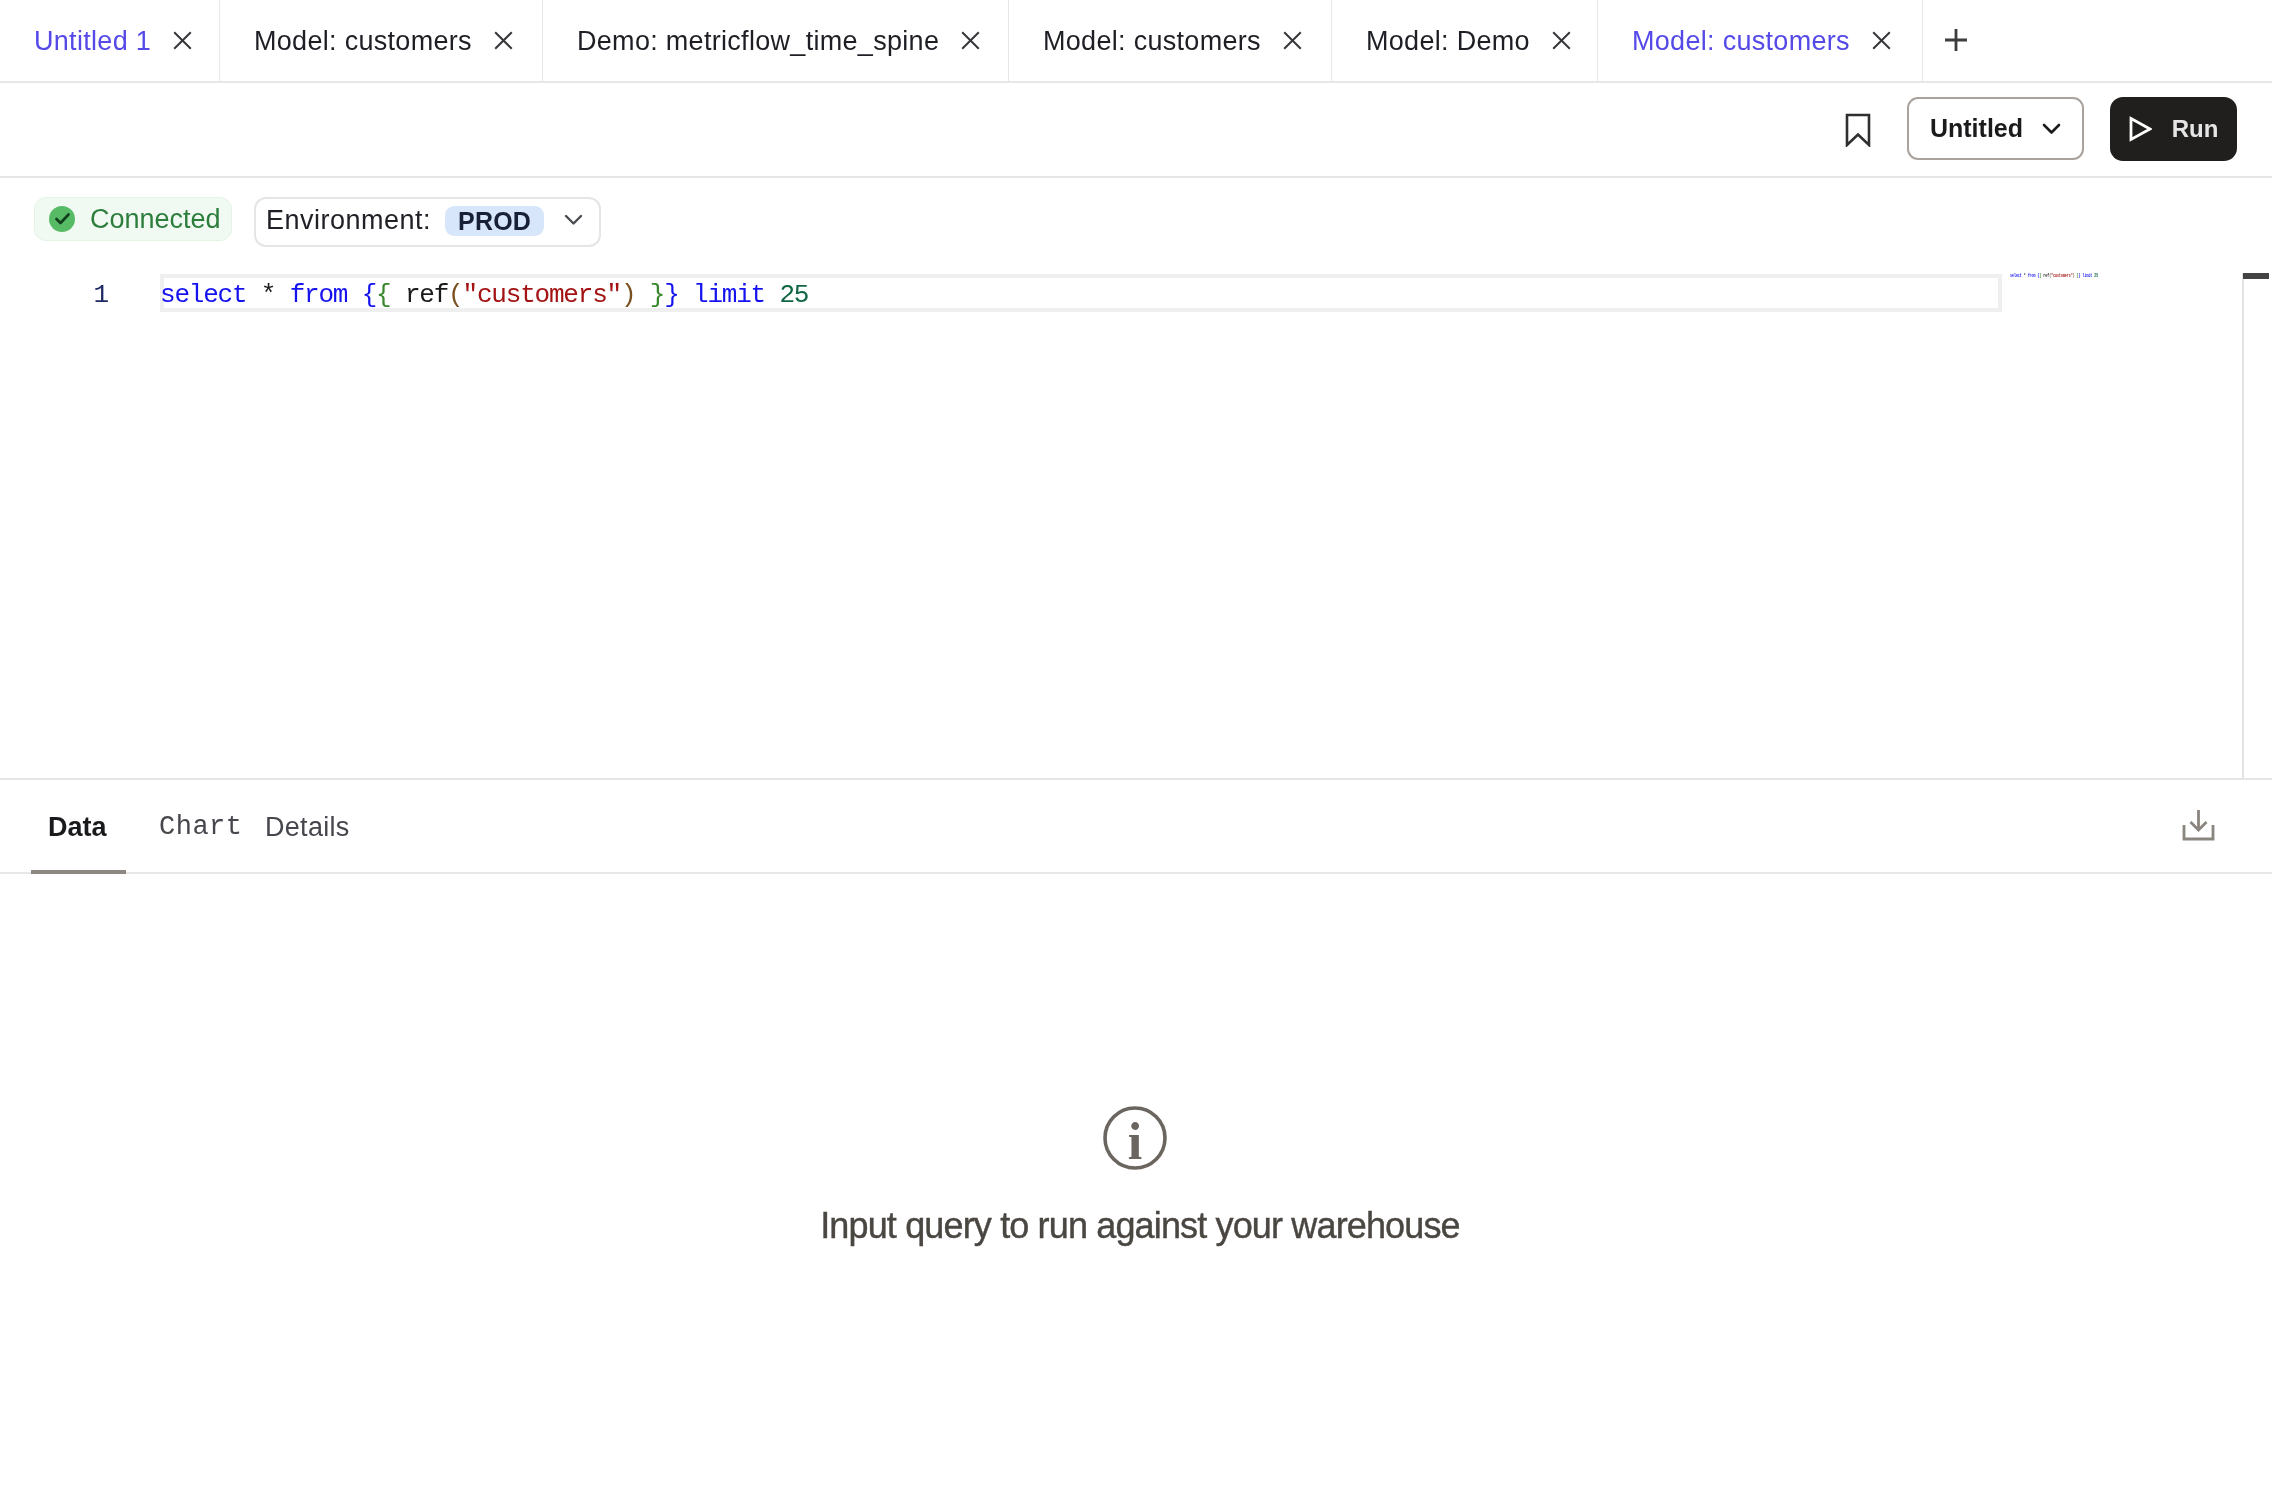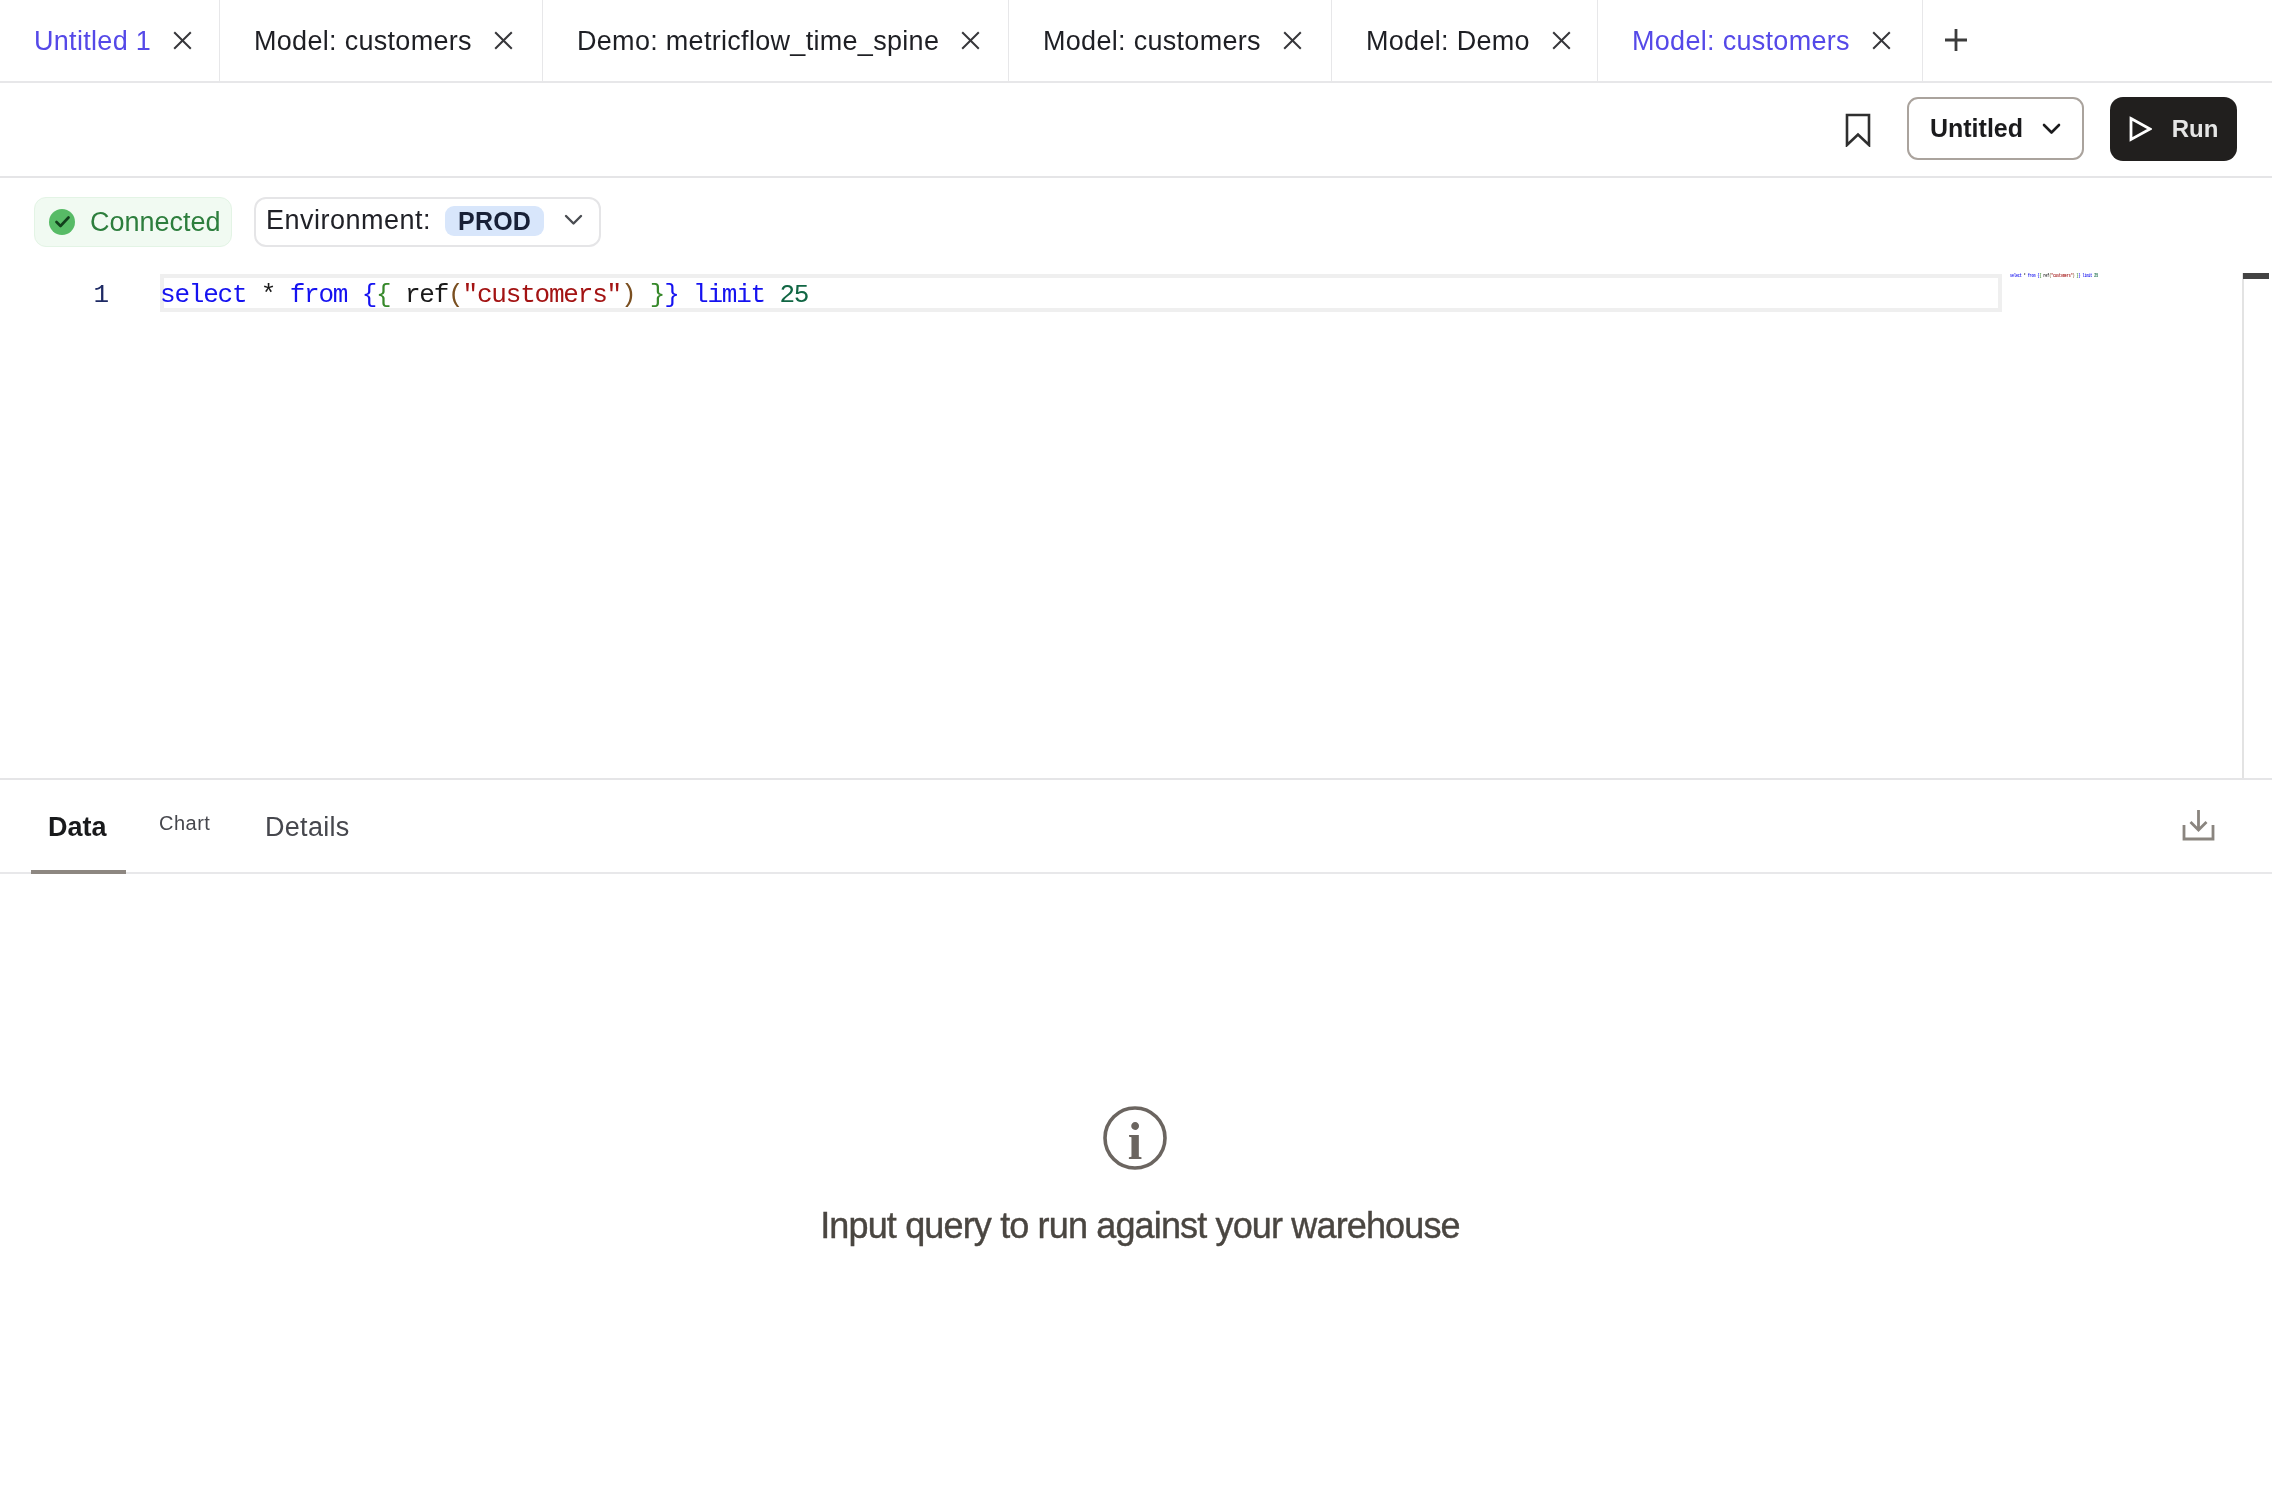--- a/index.html
+++ b/index.html
@@ -13,21 +13,21 @@
 .tab .x { margin-left:22px; flex:none; display:block; position:relative; top:-1px; }
 .purple { color:#5549e8; }
 
 
 #toolbar { position:absolute; left:0; top:83px; width:2272px; height:95px; border-bottom:2px solid #e5e5e7; }
 #bookmark { position:absolute; left:1845px; top:113px; }
 #develop { position:absolute; left:1907px; top:97px; width:177px; height:63px; border:2px solid #aaa39d; border-radius:11px; background:#fff; display:flex; align-items:center; justify-content:center; gap:19px; font-size:25px; font-weight:700; color:#1b1b1d; }
 #runbtn { position:absolute; left:2110px; top:97px; width:127px; height:64px; border-radius:13px; background:#211f1e; display:flex; align-items:center; justify-content:center; gap:20px; font-size:24px; font-weight:700; color:#e5e5e5; }
 
 
-#connected { position:absolute; left:34px; top:197px; height:50px; border-radius:12px; background:#f1faf2; border:1px solid #e3f4e5; display:flex; align-items:center; padding:0 10px 0 14px; }
+#connected { position:absolute; left:34px; top:197px; height:44px; border-radius:12px; background:#f1faf2; border:1px solid #e3f4e5; display:flex; align-items:center; padding:0 10px 0 14px; }
 #connected .circ { width:26px; height:26px; border-radius:50%; background:#57bb66; display:flex; align-items:center; justify-content:center; }
 #connected .txt { margin-left:15px; font-size:27px; color:#2d7e3d; }
 #envbtn { position:absolute; left:254px; top:197px; height:50px; border-radius:12px; background:#fff; border:2px solid #e5e5e7; display:flex; align-items:center; padding:0 16px 4px 10px; }
 #envbtn .lab { font-size:27px; color:#202127; letter-spacing:0.5px; }
 #envbtn .prod { margin-left:14px; position:relative; top:1px; height:30px; border-radius:9px; background:#d8e6fb; color:#182037; font-size:25px; font-weight:700; display:flex; align-items:center; padding:0 13px; letter-spacing:0.2px; }
 #envbtn .chev { margin-left:20px; }
 
 
 #lineno { position:absolute; left:0; top:276px; width:108px; height:38px; line-height:38px; text-align:right; font-family:"Liberation Mono",monospace; font-size:26px; letter-spacing:-1.2px; color:#1e2a64; }
 #activeline { position:absolute; left:160px; top:274px; width:1842px; height:38px; background:#efefef; }
@@ -45,21 +45,21 @@
 #minimap { position:absolute; left:2010px; top:272px; width:700px; height:38px; transform:scale(0.136,0.2); transform-origin:0 0; }
 #minimap .mini { height:38px; line-height:38px; font-family:"Liberation Mono",monospace; font-size:24px; font-weight:700; white-space:pre; color:#1a1a1a; }
 
 #sbline { position:absolute; left:2242px; top:273px; width:1.5px; height:505px; background:#e3e3e3; }
 #sbthumb { position:absolute; left:2243px; top:273px; width:26px; height:6px; background:#434343; }
 
 
 #paneldiv { position:absolute; left:0; top:778px; width:2272px; height:2px; background:#e5e5e7; }
 #panteltabsline { position:absolute; left:0; top:872px; width:2272px; height:2px; background:#e8e8ea; }
 #tab-data { position:absolute; left:48px; top:812px; font-size:27px; font-weight:700; color:#191a1c; }
-#tab-chart { position:absolute; left:159px; top:812px; font-size:20px; color:#46474d; letter-spacing:0.5px; }
+#tab-chart { position:absolute; left:159px; top:812px; font-size:27px; color:#46474d; letter-spacing:0.5px;font-family:Liberation Mono, monospace; }
 #tab-details { position:absolute; left:265px; top:812px; font-size:27px; color:#46474d; letter-spacing:0.3px; }
 #data-underline { position:absolute; left:31px; top:870px; width:95px; height:4px; background:#8d8781; }
 #dl { position:absolute; left:2182px; top:809px; }
 
 
 #infoicon { position:absolute; left:1103px; top:1106px; }
 #emptytext { position:absolute; left:4px; top:1203px; width:2272px; text-align:center; font-size:36px; letter-spacing:-0.85px; line-height:46px; color:#4a4641; -webkit-text-stroke:0.4px #4a4641; }
 </style>
 </head>
 <body>

